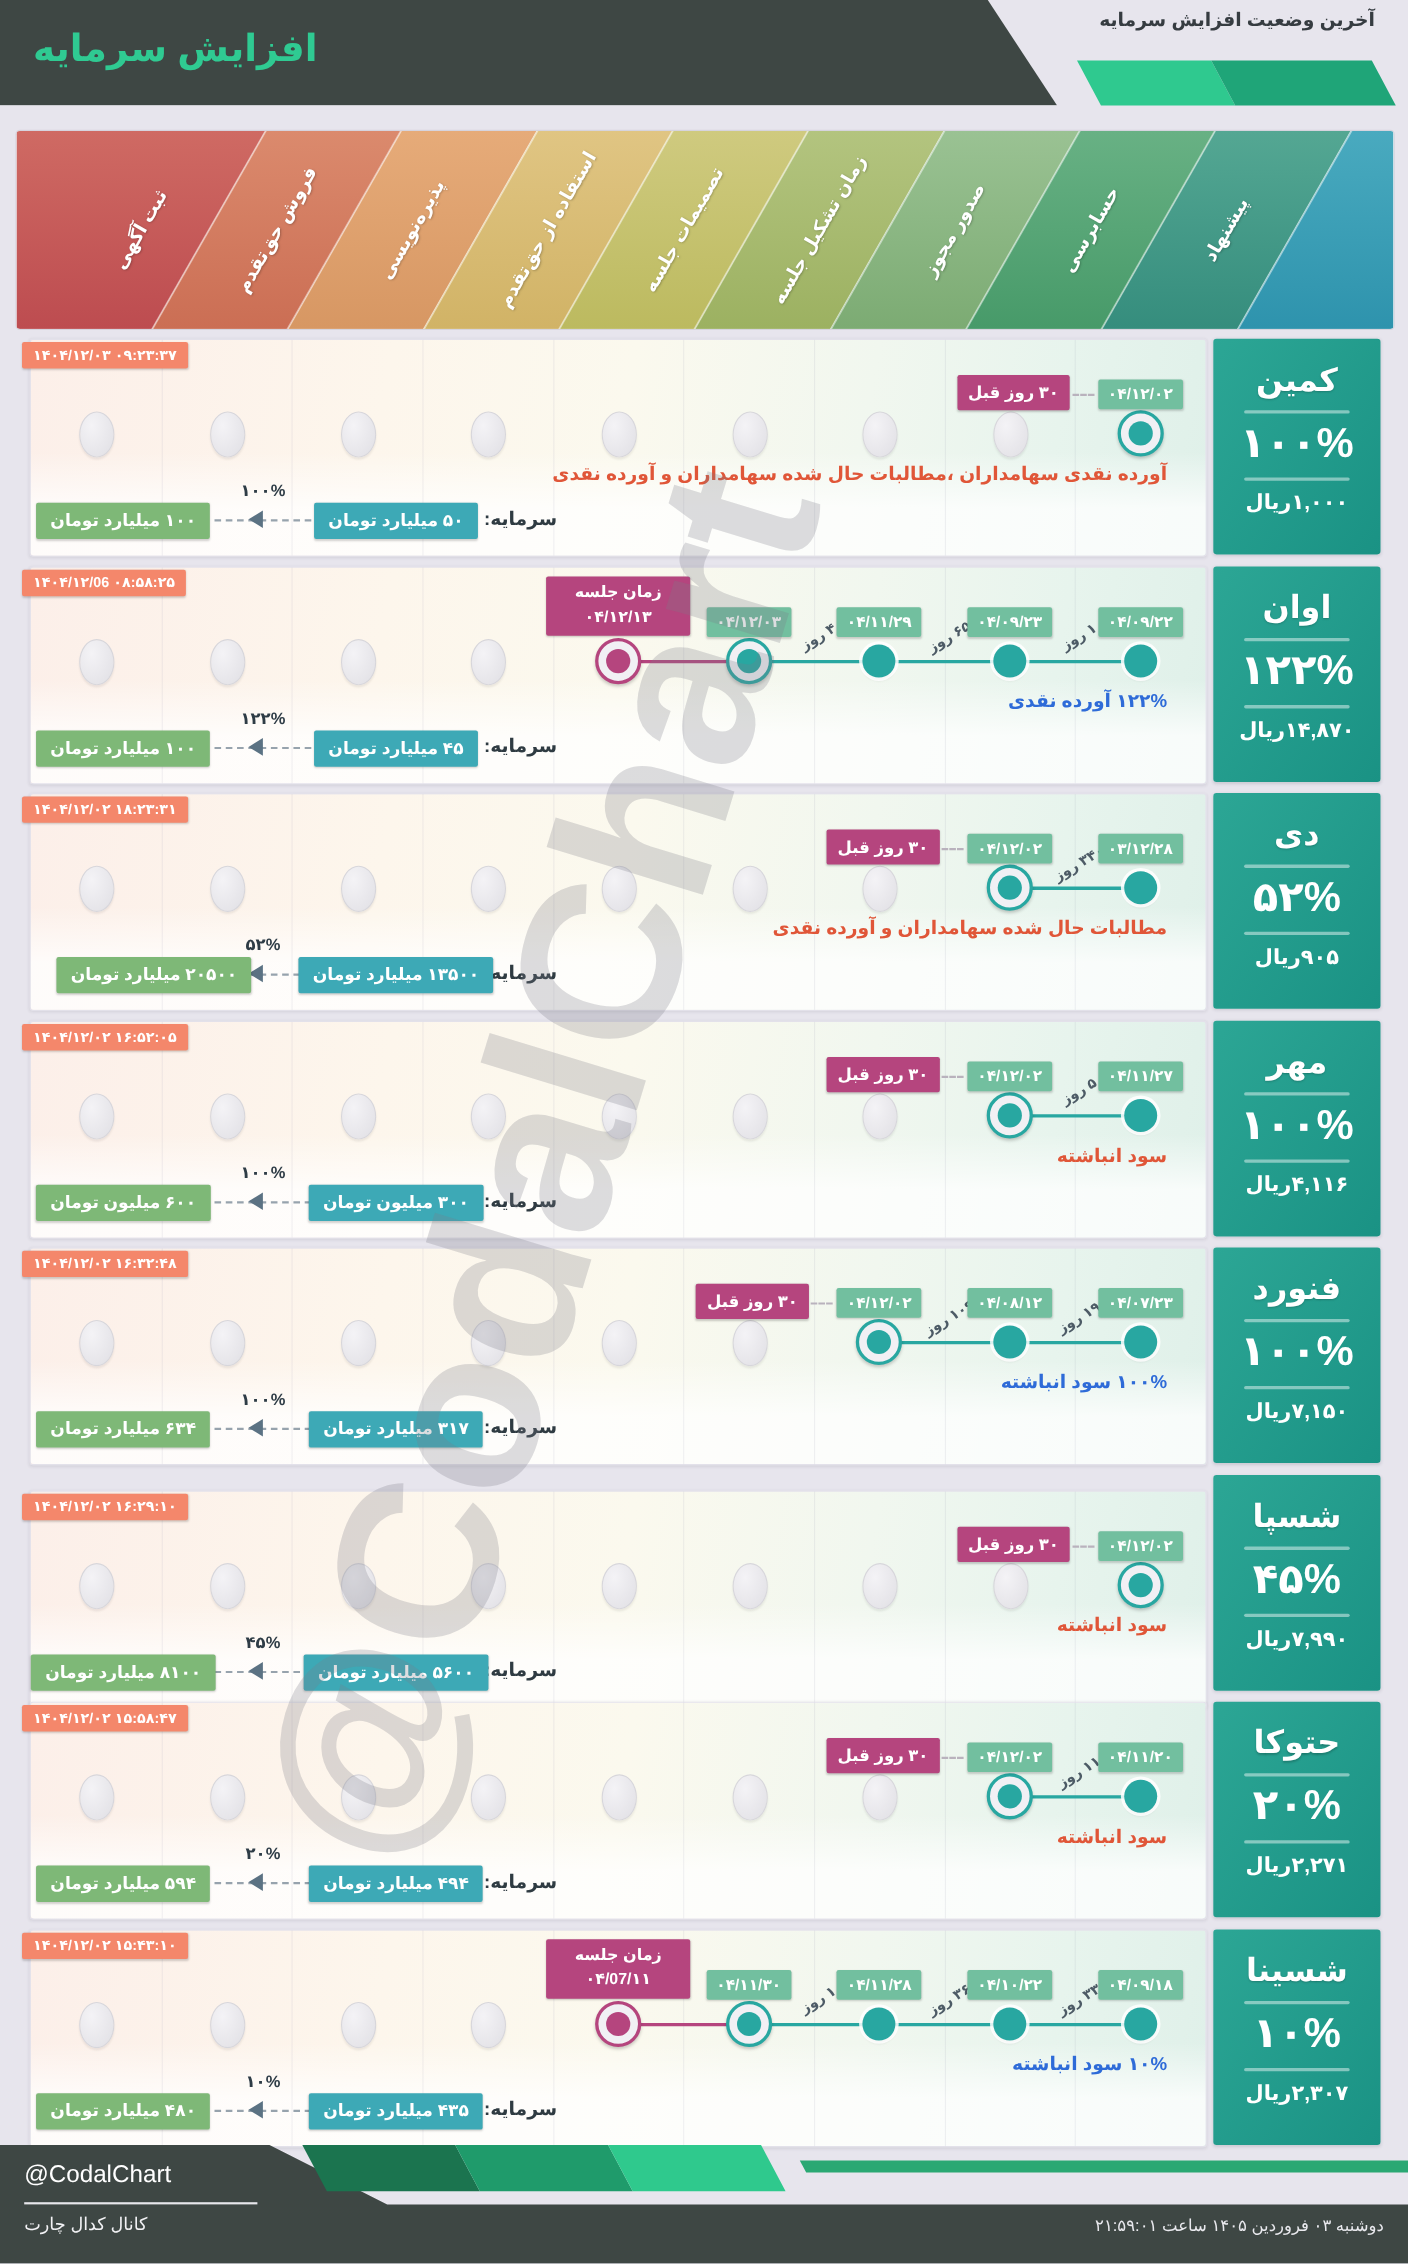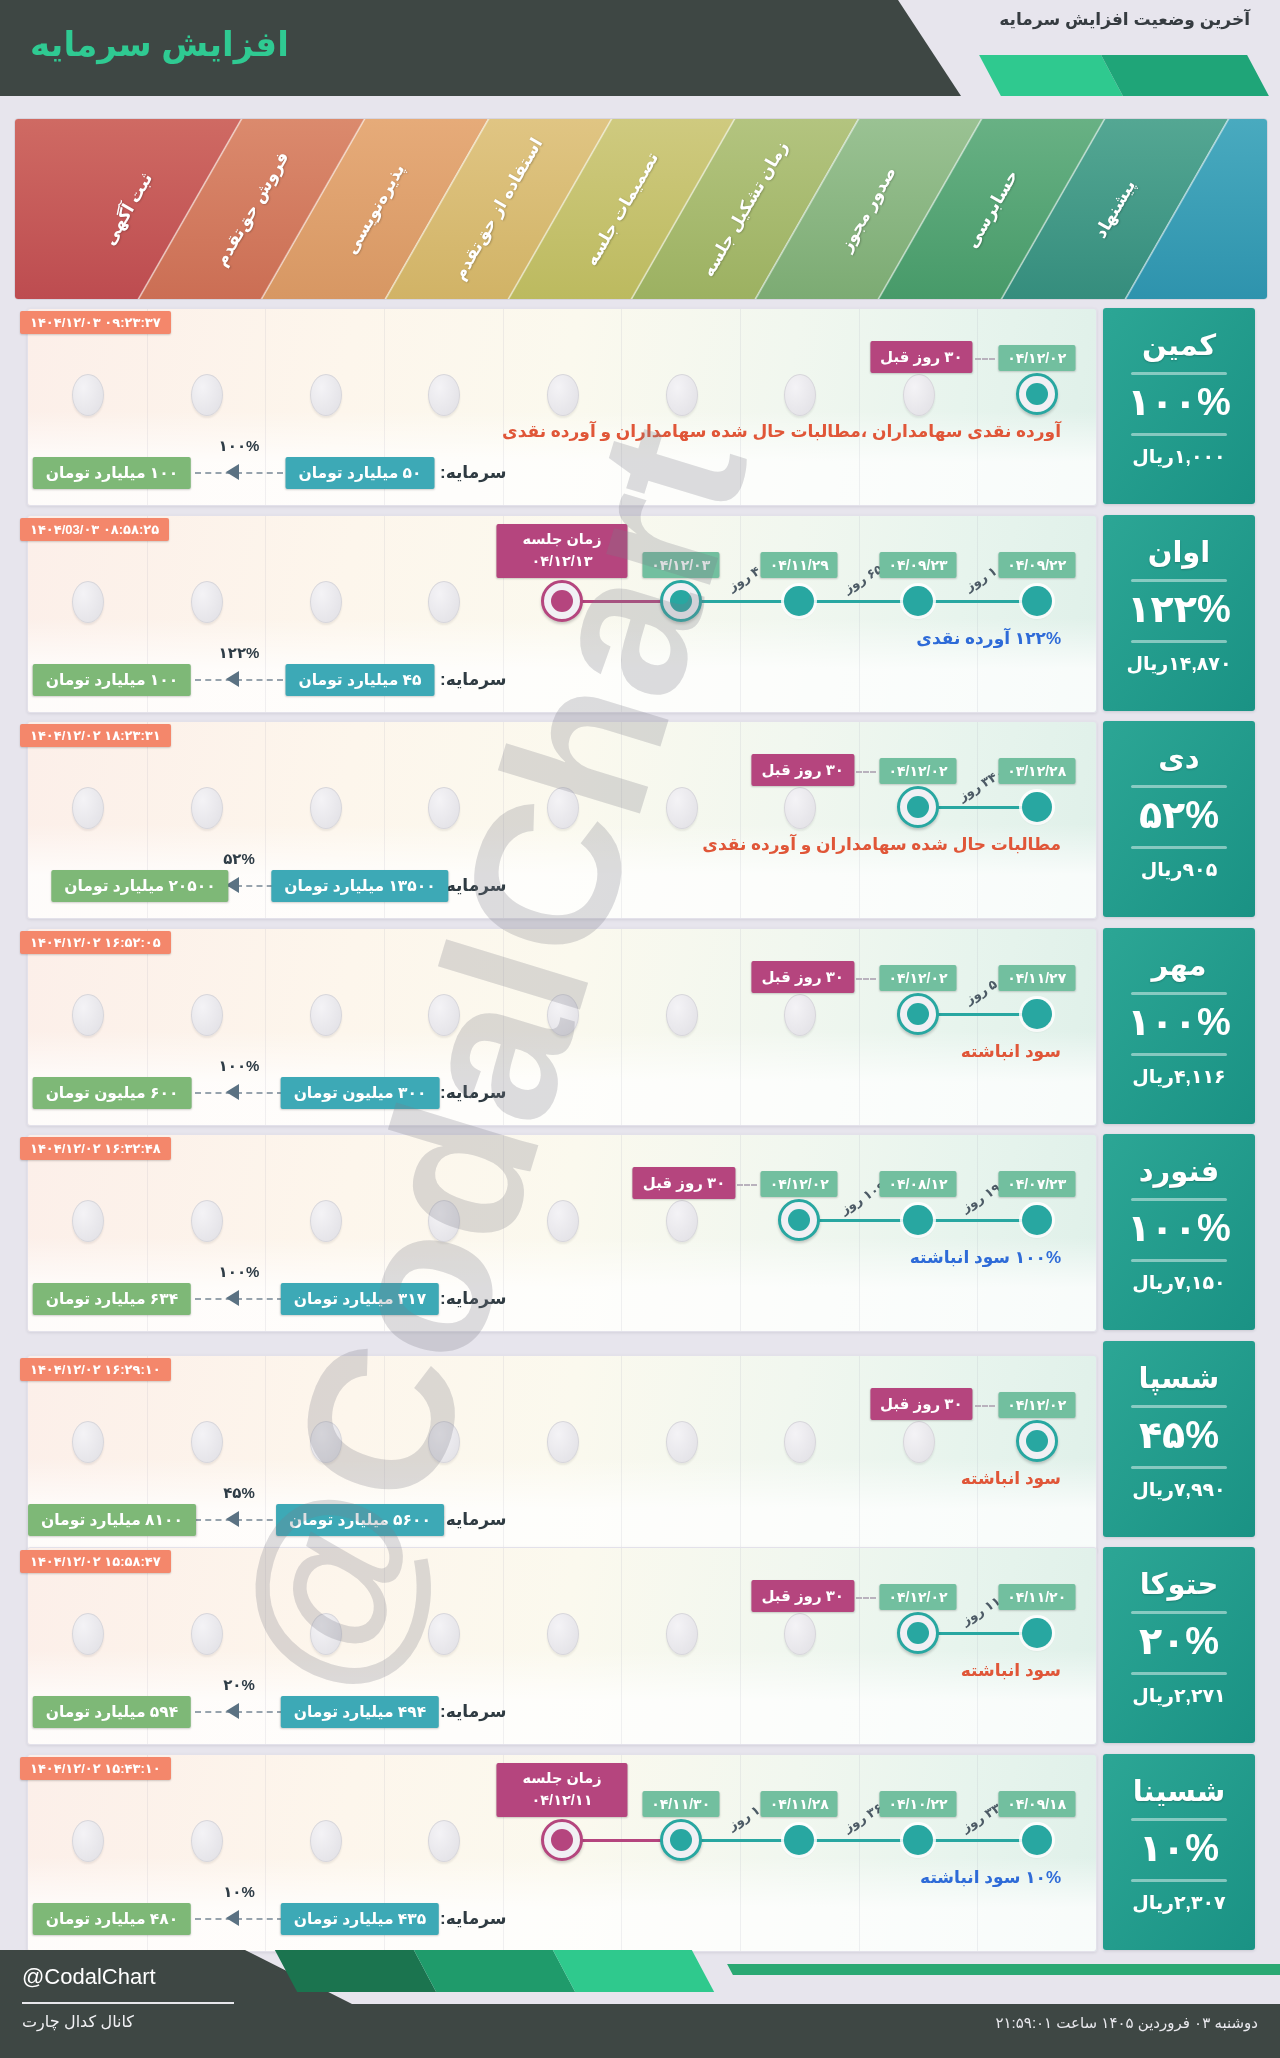--- a/index.html
+++ b/index.html
@@ -168,21 +168,21 @@
     <div class="row-card" style="top: 515px;">
       <div class="whitefade"></div>
       <div class="col-line" style="left: 118.667px;"></div>
       <div class="col-line" style="left: 237.333px;"></div>
       <div class="col-line" style="left: 356px;"></div>
       <div class="col-line" style="left: 474.667px;"></div>
       <div class="col-line" style="left: 593.333px;"></div>
       <div class="col-line" style="left: 712px;"></div>
       <div class="col-line" style="left: 830.667px;"></div>
       <div class="col-line" style="left: 949.333px;"></div>
-      <div class="stamp">۱۴۰۴/03/۰۳ ۰۸:۵۸:۲۵</div>
+      <div class="stamp">۱۴۰۴/۱۲/06 ۰۸:۵۸:۲۵</div>
       <div class="tl-line" style="left: 652.667px; width: 356px; background: rgb(40, 167, 161);"></div>
       <div class="tl-line" style="left: 534px; width: 118.667px; background: rgb(181, 69, 126);"></div>
       <div class="ph" style="left: 44.3333px; top: 65px;"></div>
       <div class="ph" style="left: 163px; top: 65px;"></div>
       <div class="ph" style="left: 281.667px; top: 65px;"></div>
       <div class="ph" style="left: 400.333px; top: 65px;"></div>
       <div class="tbadge" style="left: 1008.67px;">۰۴/۰۹/۲۲</div>
       <div class="dot" style="left: 993.667px; background: rgb(40, 167, 161);"></div>
       <div class="tbadge" style="left: 890px;">۰۴/۰۹/۲۳</div>
       <div class="dot" style="left: 875px; background: rgb(40, 167, 161);"></div>
@@ -453,21 +453,21 @@
       <div class="tbadge" style="left: 890px;">۰۴/۱۰/۲۲</div>
       <div class="dot" style="left: 875px; background: rgb(40, 167, 161);"></div>
       <div class="tbadge" style="left: 771.333px;">۰۴/۱۱/۲۸</div>
       <div class="dot" style="left: 756.333px; background: rgb(40, 167, 161);"></div>
       <div class="tbadge" style="left: 652.667px;">۰۴/۱۱/۳۰</div>
       <div class="dot-ring" style="left: 631.667px; border: 3px solid rgb(40, 167, 161);">
         <div class="dot-core" style="background: rgb(40, 167, 161);"></div>
       </div>
       <div class="meeting" style="left: 534px;">
         <div>زمان جلسه</div>
-        <div style="direction: ltr;">۰۴/۱۲/۱۱</div>
+        <div style="direction: ltr;">۰۴/07/۱۱</div>
       </div>
       <div class="dot-ring" style="left: 513px; border: 3px solid rgb(181, 69, 126);">
         <div class="dot-core" style="background: rgb(181, 69, 126);"></div>
       </div>
       <div class="gapday" style="left: 953.333px;">۳۳ روز</div>
       <div class="gapday" style="left: 834.667px;">۳۶ روز</div>
       <div class="gapday" style="left: 716px;">۱ روز</div>
       <div class="desc" style="color: rgb(46, 107, 216);">۱۰% سود انباشته</div>
       <div class="cap-lbl">سرمایه:</div>
       <div class="cap-badge cap-cur" style="left: 332px;">۴۳۵ میلیارد تومان</div>

